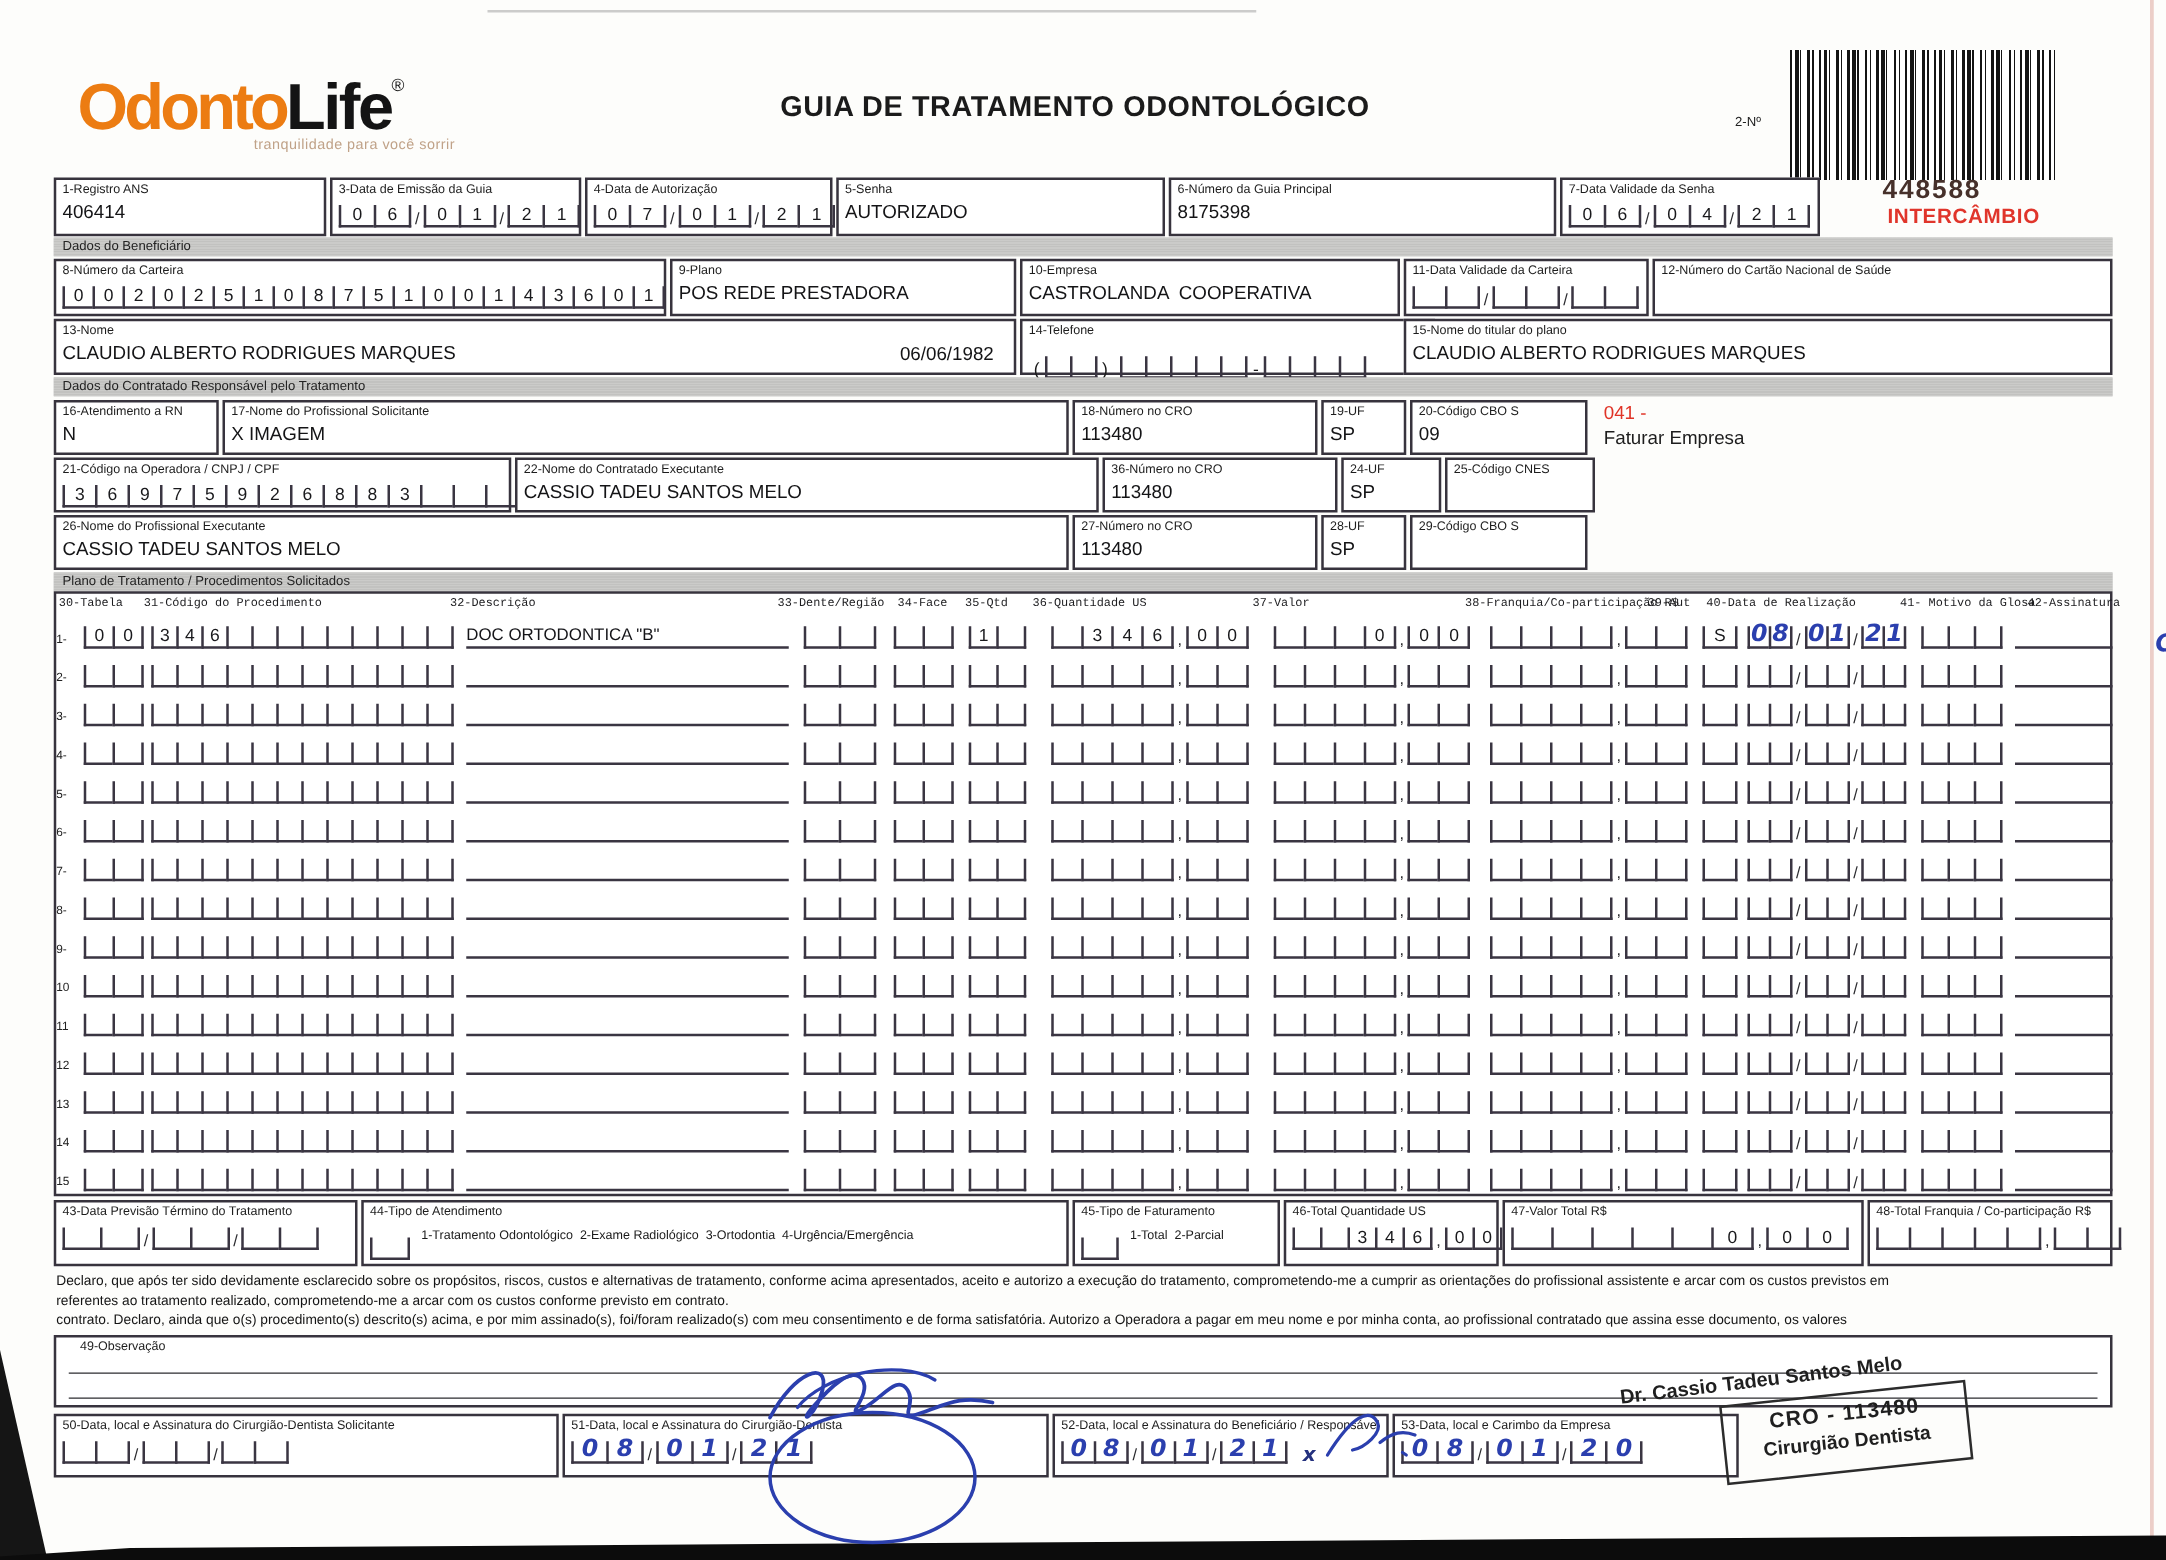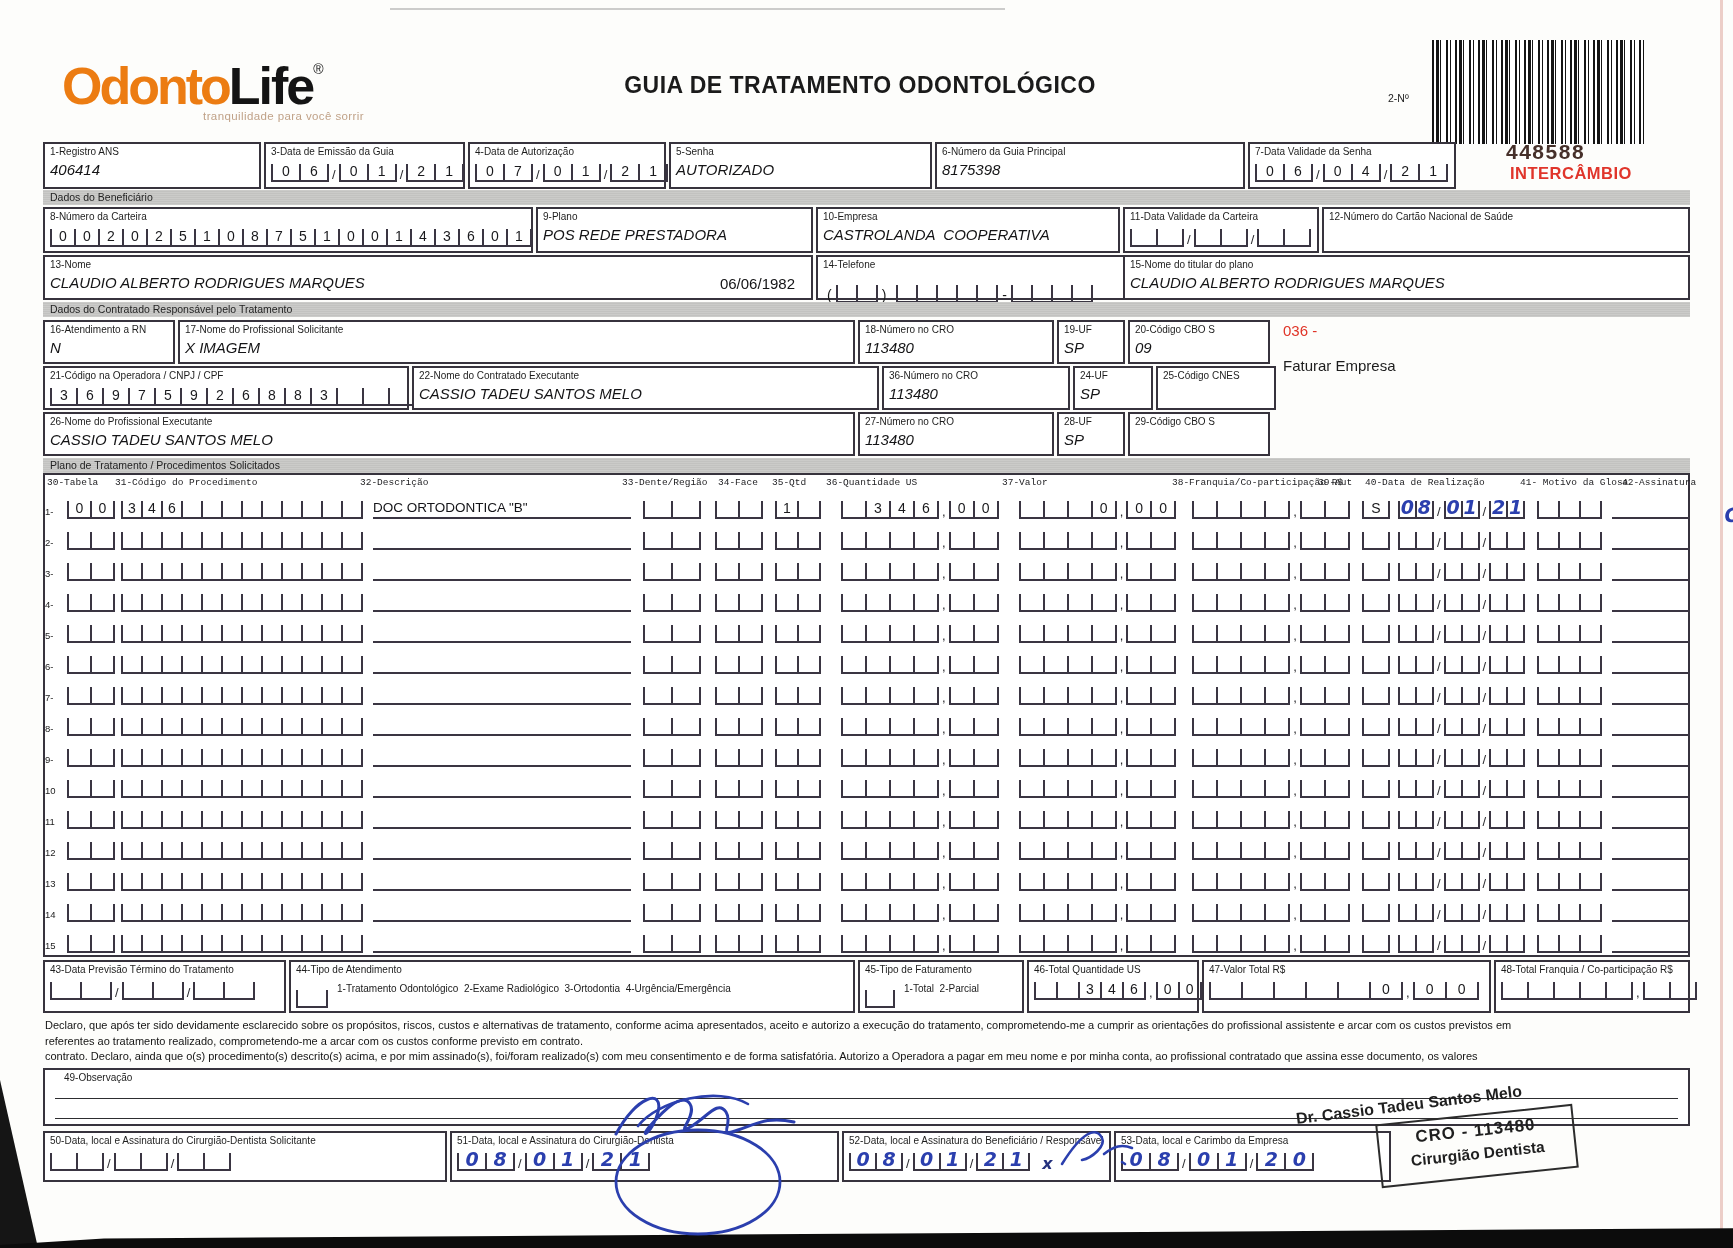--- a/index.html
+++ b/index.html
@@ -20,42 +20,42 @@
   .lgtag{font-size:11.5px;color:#c0a288;margin-top:-6px;width:240px;margin-left:62px;text-align:right;letter-spacing:.4px;}
   .title{position:absolute;left:480px;top:72px;width:760px;text-align:center;font-size:23px;font-weight:bold;color:#1b1b1b;letter-spacing:.5px;}
   .bclabel{position:absolute;left:1388px;top:92px;font-size:10.5px;color:#222;}
   .barcode{position:absolute;left:1432px;top:40px;width:212px;height:104px;
     background:repeating-linear-gradient(90deg,#141414 0 2px,#fff 2px 4px,#141414 4px 7px,#fff 7px 8px,#141414 8px 9px,#fff 9px 14px,#141414 14px 16px,#fff 16px 18px,#141414 18px 19px,#fff 19px 23px);}
   .bcnum{position:absolute;left:1506px;top:140px;font-size:21px;font-weight:bold;color:#46302a;letter-spacing:1.5px;}
   .bctag{position:absolute;left:1510px;top:164px;font-size:16.5px;font-weight:bold;color:#e0352b;letter-spacing:.5px;}
   
   .fbox{position:absolute;border:2px solid #37333d;background:#fff;box-sizing:border-box;padding:2px 5px;}
   .flabel{display:block;font-size:10px;line-height:11px;color:#1d1d1d;white-space:nowrap;}
-  .fvalue{display:block;font-size:15px;line-height:18px;color:#141416;margin-top:4px;white-space:pre;font-style:italic;}
+  .fvalue{display:block;font-size:15px;line-height:18px;color:#141416;margin-top:4px;white-space:pre;}
   .fdate{position:absolute;right:16px;bottom:6px;font-size:15px;color:#141416;}
   .fbox .comb{margin-top:7px;}
   
   .sbar{position:absolute;left:43px;width:1647px;height:15px;box-sizing:border-box;background:#c7c7c5;
         background-image:repeating-linear-gradient(0deg,#cbcbc9 0 1px,#c2c2c0 1px 2px);
         font-size:10.5px;color:#232323;padding:1px 7px;}
   
   .comb{display:inline-flex;align-items:flex-end;}
   .comb b{flex:none;width:var(--cw,22px);height:16px;border-left:2px solid #3a3542;border-bottom:2px solid #3a3542;
           font-weight:normal;font-size:14px;line-height:15px;text-align:center;color:#19191c;}
   .comb b.ge{border-right:2px solid #3a3542;}
   .comb .comb-sep{font-style:normal;font-size:13px;line-height:14px;margin:0 3px;color:#2a2a2e;}
   .comb b.hw{font-family:"DejaVu Sans",sans-serif;font-style:italic;font-weight:bold;color:#2b3fae;font-size:19px;line-height:13px;overflow:visible;}.cw18{--cw:18px}.cw20{--cw:20px}.cw22{--cw:22px}.cw24{--cw:24px}.cw26{--cw:26px}.cw28{--cw:28px}.cw30{--cw:30px}
   .telrow{display:flex;align-items:flex-end;margin-top:8px;}
   .tp{font-style:normal;font-size:14px;margin:0 4px;line-height:15px;}
   .optrow{display:flex;align-items:flex-start;margin-top:8px;}
   .opts{font-size:10px;line-height:12px;margin-left:9px;color:#1a1a1a;white-space:pre;}
   
   .faturar{position:absolute;left:1283px;top:322px;}
   .fat-code{display:block;font-size:15px;color:#e03427;}
-  .fat-text{display:block;font-size:15px;color:#1d1d1d;margin-top:18px;}
+  .fat-text{display:block;font-size:15px;color:#1d1d1d;margin-top:3px;}
   
   .table-frame{position:absolute;left:43px;top:473px;width:1647px;height:484px;border:2px solid #37333d;box-sizing:border-box;background:#fff;}
   .pheaders{position:absolute;left:45px;top:477px;width:1645px;height:15px;font-size:9.5px;color:#1c1c1f;}
   .pheaders span{position:absolute;top:0;white-space:nowrap;font-family:Liberation Mono, monospace;}
   #prows{position:absolute;left:45px;top:492px;width:1645px;}
   .prow{height:31px;display:flex;align-items:flex-end;padding-bottom:4px;box-sizing:border-box;}
   .pnum{flex:none;width:22px;font-size:9.5px;color:#222;margin-bottom:2px;}
   .c-tab{--cw:21px;}
   .c-cod{--cw:18px;margin-left:6px;}
   .c-desc{flex:none;width:258px;margin-left:10px;border-bottom:2px solid #3a3542;height:17px;font-size:13.5px;line-height:15px;color:#141418;white-space:pre;overflow:visible;}
@@ -262,21 +262,21 @@
   </div>
   <div class="fbox" style="left:1057px;top:320px;width:68px;height:44px">
     <span class="flabel">19-UF</span>
     <span class="fvalue">SP</span>
   </div>
   <div class="fbox" style="left:1128px;top:320px;width:142px;height:44px">
     <span class="flabel">20-Código CBO S</span>
     <span class="fvalue">09</span>
   </div>
   <div class="faturar">
-    <span class="fat-code">036 -</span>
+    <span class="fat-code">041 -</span>
     <span class="fat-text">Faturar Empresa</span>
   </div>
 
   <div class="fbox" style="left:43px;top:366px;width:366px;height:44px">
     <span class="flabel">21-Código na Operadora / CNPJ / CPF</span>
     <span class="comb cw24">
         <b>3</b>
         <b>6</b>
         <b>9</b>
         <b>7</b>

